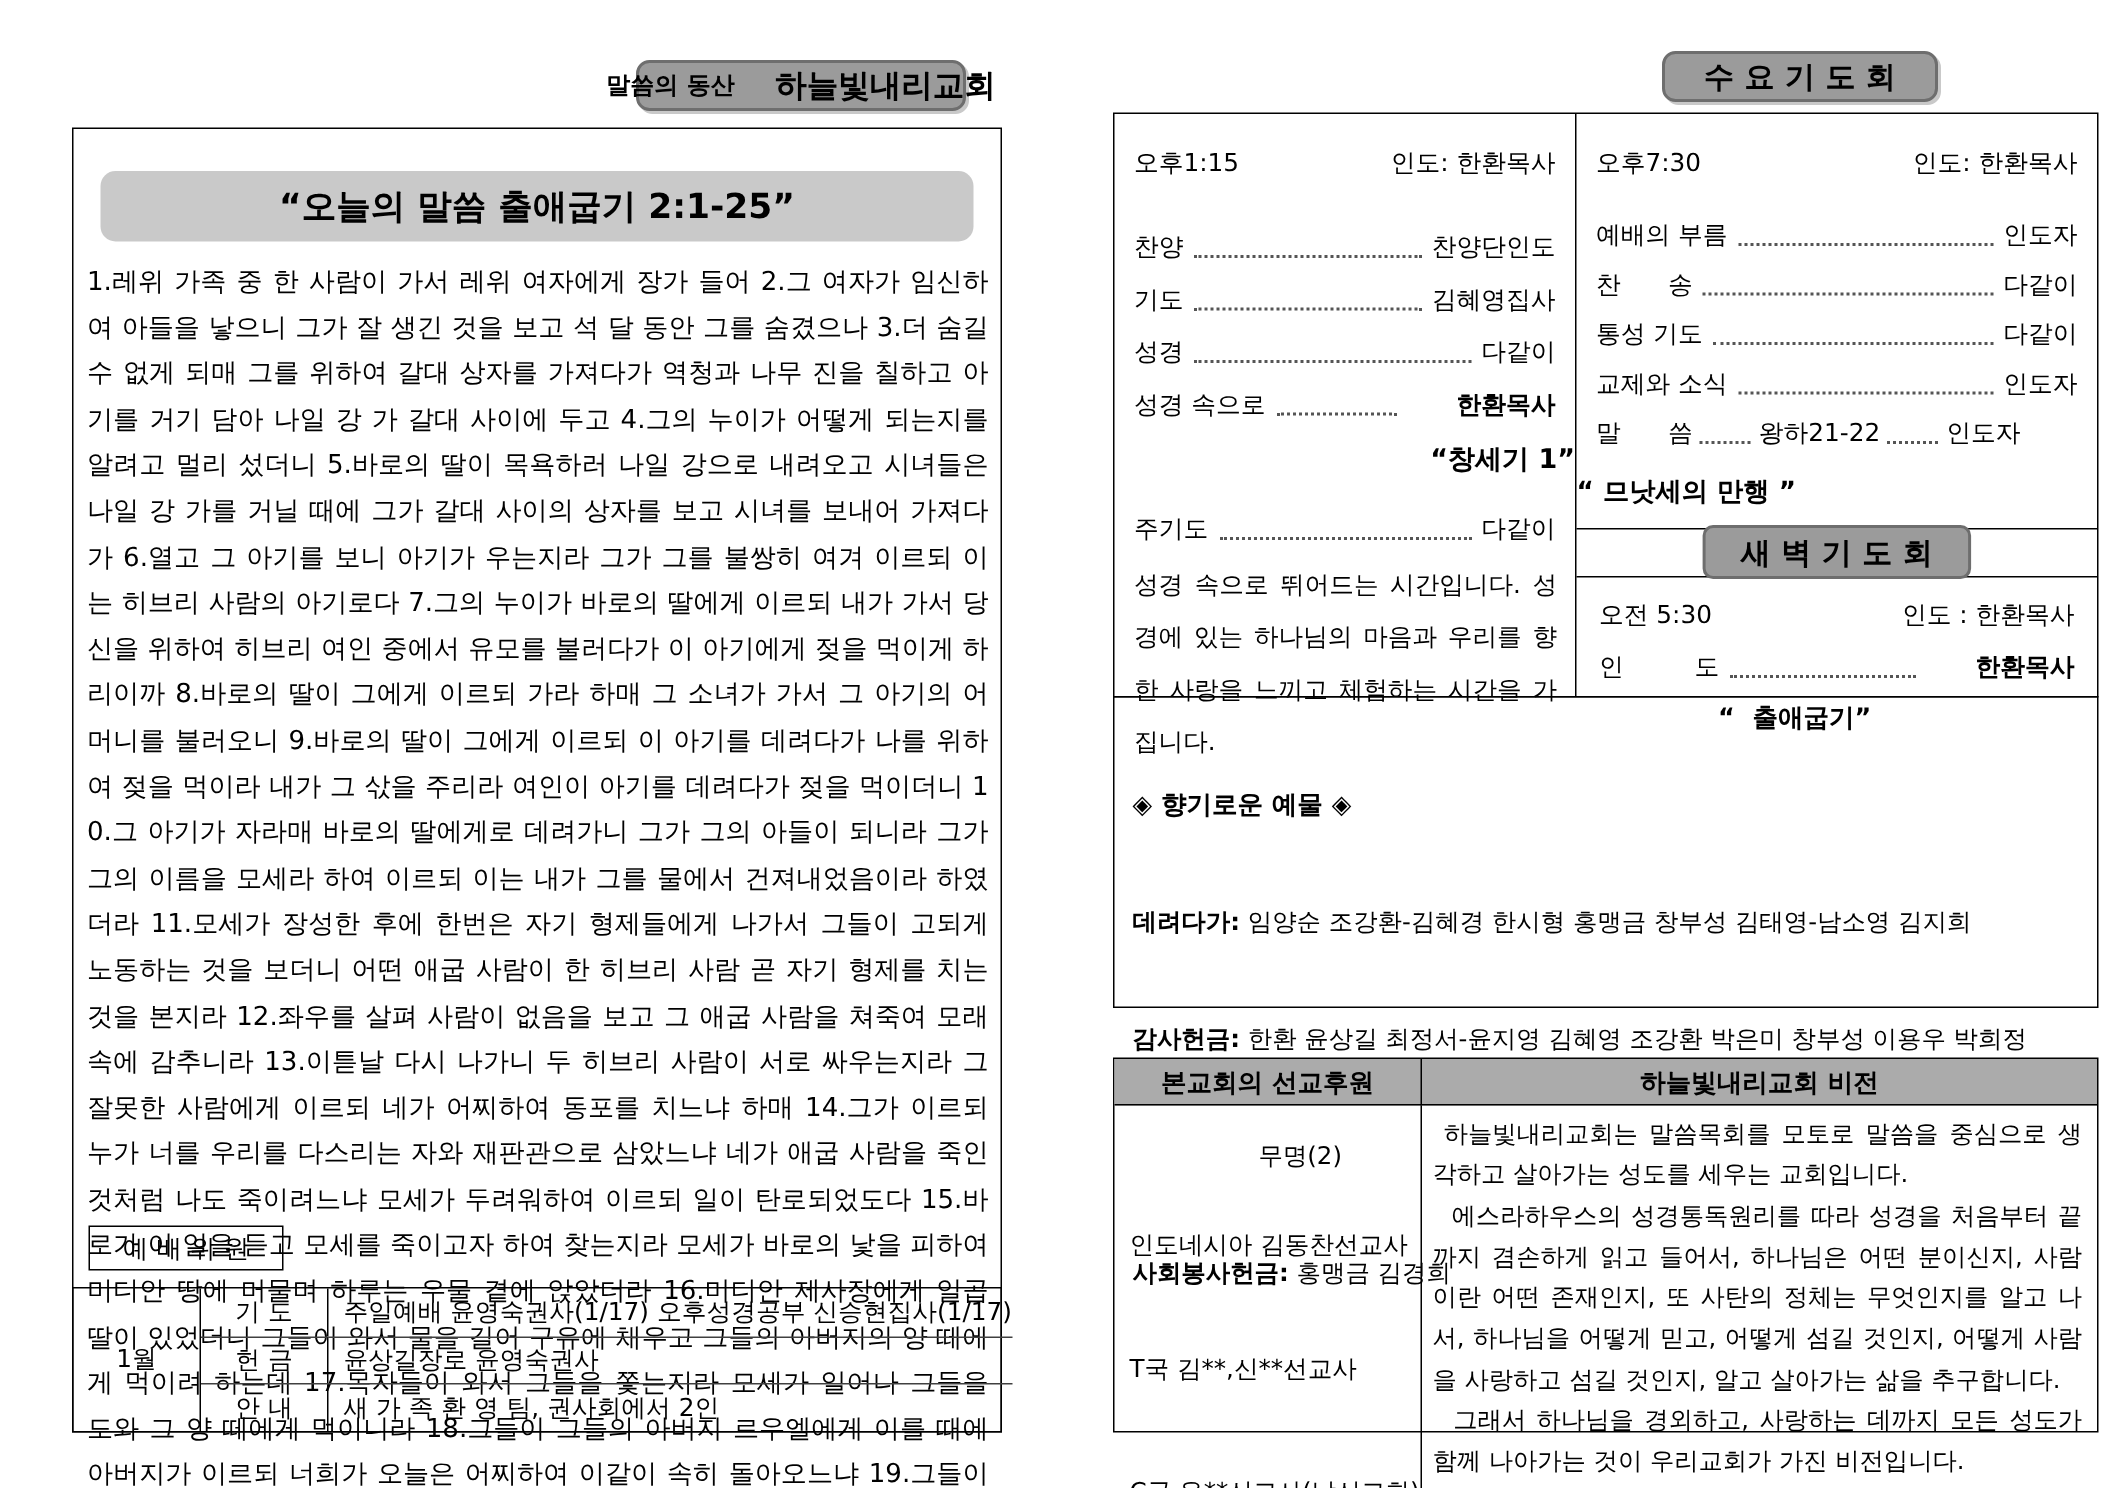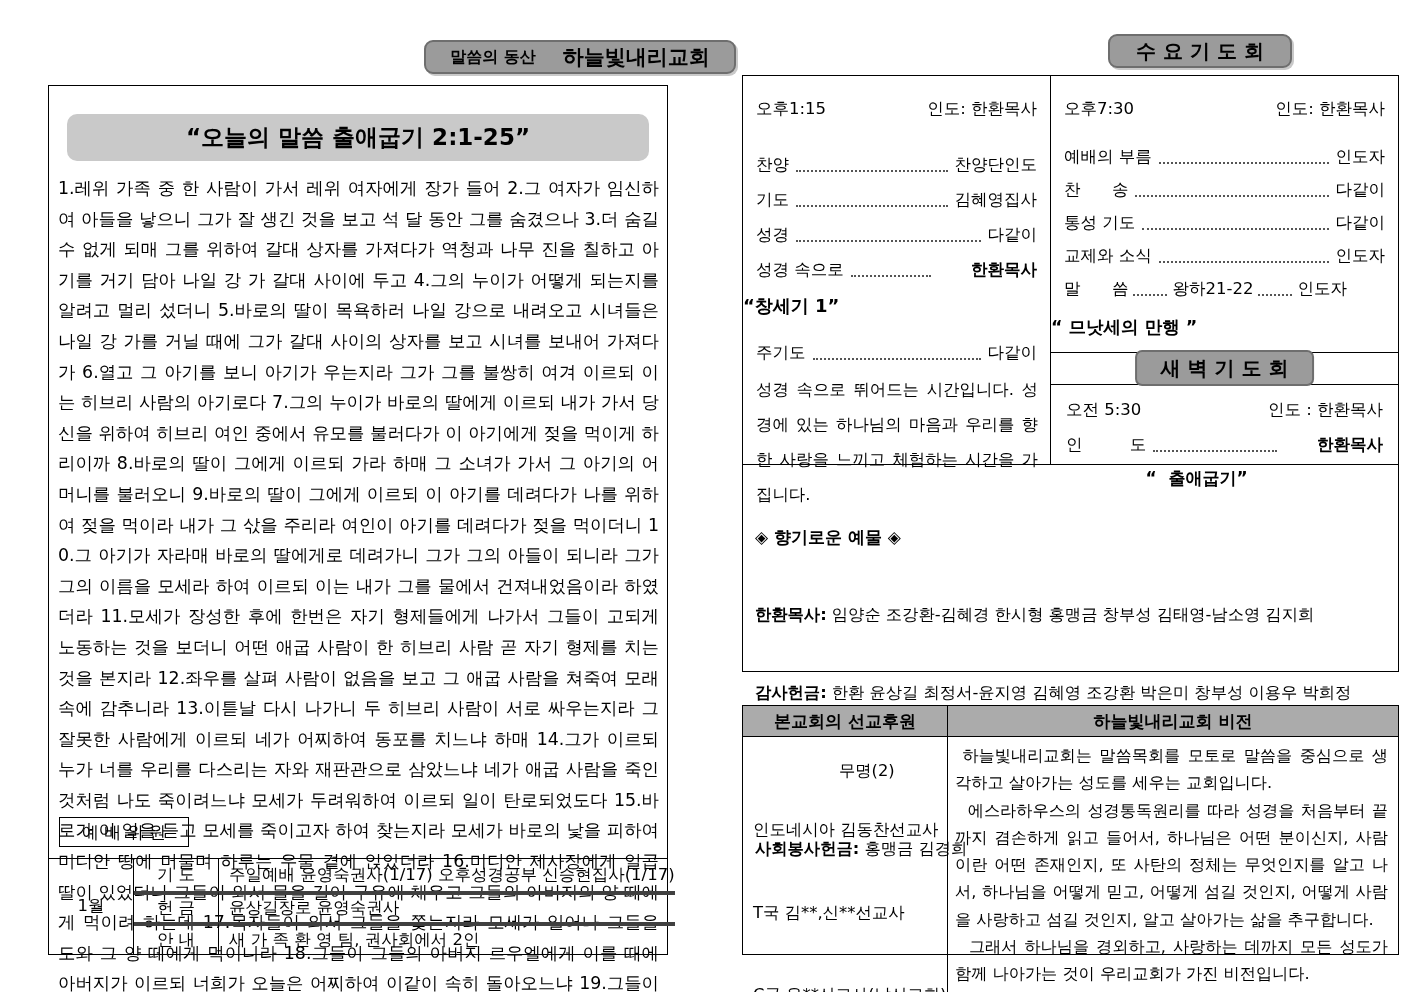--- a/index.html
+++ b/index.html
@@ -3,56 +3,56 @@
 <meta charset="utf-8">
 <style>
   html,body{margin:0;padding:0;background:#fff;}
   .canvas{position:relative;width:1403px;height:992px;background:#ffffff;
           font-family:"DejaVu Sans",sans-serif;color:#000;overflow:hidden;}
 
   
   .badge{position:absolute;background:#9b9b9b;border:2px solid #6e6e6e;border-radius:9px;
          box-shadow:2px 2px 0 #c9c9c9;display:flex;align-items:center;justify-content:center;
          font-weight:bold;white-space:pre;box-sizing:border-box;}
-  .header-badge{left:424px;top:40px;width:312px;height:34px;gap:27px;}
+  .header-badge{left:424px;top:40px;width:220px;height:34px;gap:27px;}
   .header-badge .motto{font-size:16px;}
   .header-badge .cname{font-size:21px;}
   .badge-afternoon{left:790px;top:34px;width:226px;height:34px;font-size:20px;letter-spacing:1px;}
   .badge-wednesday{left:1108px;top:34px;width:184px;height:34px;font-size:20px;}
 
   
   .left-page{position:absolute;left:48px;top:85px;width:620px;height:870px;border:1px solid #000;box-sizing:border-box;}
   .title-bar{position:absolute;left:18px;right:18px;top:28px;height:47px;background:#c9c9c9;border-radius:10px;
              display:flex;align-items:center;justify-content:center;font-size:23px;font-weight:bold;}
   .scripture{position:absolute;left:9px;right:8px;top:87px;font-size:17.4px;line-height:30.6px;
              text-align:justify;word-break:break-all;}
   .committee-label{position:absolute;left:10px;top:731px;width:128px;height:28px;border:1px solid #000;
                    display:flex;align-items:center;justify-content:center;font-size:17px;white-space:pre;}
   .committee-table{position:absolute;left:-1px;right:-1px;bottom:-1px;height:97px;border:1px solid #000;
                    display:grid;grid-template-columns:85px 85px 1fr;grid-template-rows:1fr 1fr 1fr;
                    font-size:16.5px;box-sizing:border-box;}
   .ct-month{grid-row:1/4;border-right:1px solid #000;display:flex;align-items:center;justify-content:center;}
   .ct-label{border-right:1px solid #000;display:flex;align-items:center;justify-content:center;white-space:pre;}
   .ct-value{display:flex;align-items:center;padding-left:10px;white-space:pre;}
-  .ct-top{border-top:4px solid #404040;}
+  .ct-top{border-top:1px solid #404040;}
 
   
   .main-box{position:absolute;left:742px;top:75px;width:657px;height:390px;border:1px solid #000;
             display:flex;box-sizing:border-box;}
   .col-left{width:307px;box-sizing:border-box;}
   .col-right{flex:1;border-left:1px solid #000;box-sizing:border-box;}
   .time-row{display:flex;justify-content:space-between;font-size:16.5px;margin:22px 13px 0;white-space:pre;}
   .prog-list{margin:34px 13px 0;}
   .col-right .prog-list{margin-top:26px;}
   .prog-row{display:flex;align-items:flex-end;font-size:16.5px;margin-bottom:13px;white-space:pre;}
   .col-right .prog-row{margin-bottom:11px;}
   .dots{flex:1;border-bottom:2px dotted #555;margin:0 7px;transform:translateY(-4px);}
   .dots-mid{width:34px;border-bottom:2px dotted #555;margin:0 5px;transform:translateY(-4px);}
   .b{font-weight:bold;margin-left:33px;}
-  .passage{text-align:left;font-weight:bold;font-size:18px;white-space:pre;}
+  .passage{text-align:right;font-weight:bold;font-size:18px;white-space:pre;}
   .lords-row{margin:24px 13px 0;justify-content:flex-end;}
   .desc{margin:8px 12px 0 13px;font-size:16.4px;line-height:35px;text-align:justify;word-break:break-all;}
   .sermon-title{margin-top:15px;text-align:left;font-weight:bold;font-size:17.5px;white-space:pre;}
   .dawn-band{margin-top:13px;height:31px;border-top:1px solid #000;border-bottom:1px solid #000;position:relative;}
   .dawn-badge{position:absolute;left:50%;top:-3px;transform:translateX(-50%);height:36px;padding:0 24px;
               background:#9b9b9b;border:2px solid #6e6e6e;border-radius:7px;display:flex;align-items:center;
               font-weight:bold;font-size:20px;white-space:pre;box-sizing:border-box;}
   .dawn-time{margin:14px 15px 0;}
   .dawn-prog{margin:13px 15px 0;}
   .dawn-passage{margin-top:3px;text-align:center;font-weight:bold;font-size:17px;white-space:pre;
@@ -189,21 +189,21 @@
         <span>인         도</span>
         <span class="dots"></span>
         <span class="b">한환목사</span>
       </div>
       <div class="dawn-passage">“  출애굽기”</div>
     </div>
   </div>
 
   <div class="offerings">
     <div class="off-title">◈ 향기로운 예물 ◈</div>
-    <div><span class="off-label">한환목사:</span><span> 임양순 조강환-김혜경 한시형 홍맹금 창부성 김태영-남소영 김지희</span></div>
+    <div><span class="off-label">데려다가:</span><span> 임양순 조강환-김혜경 한시형 홍맹금 창부성 김태영-남소영 김지희</span></div>
     <div><span class="off-label">감사헌금:</span><span> 한환 윤상길 최정서-윤지영 김혜영 조강환 박은미 창부성 이용우 박희정</span></div>
     <div class="ind2">무명(2)</div>
     <div><span class="off-label">사회봉사헌금:</span><span> 홍맹금 김경희</span></div>
     
     
     
   </div>
 
   <div class="bottom-table">
     <div class="bt-h bt-hl">본교회의 선교후원</div>

